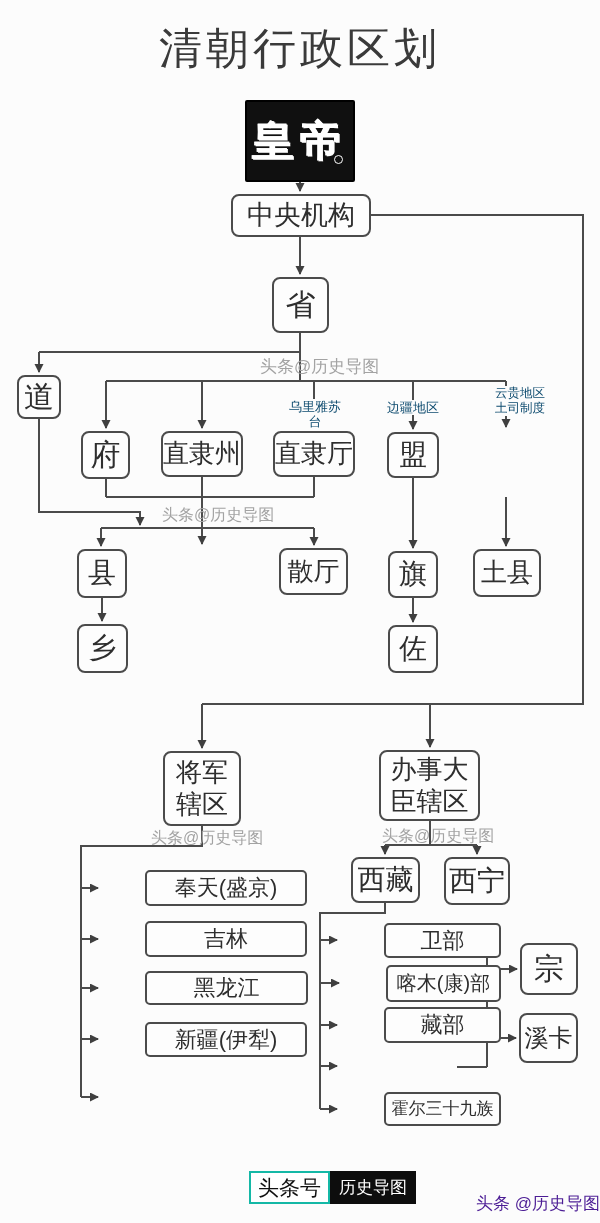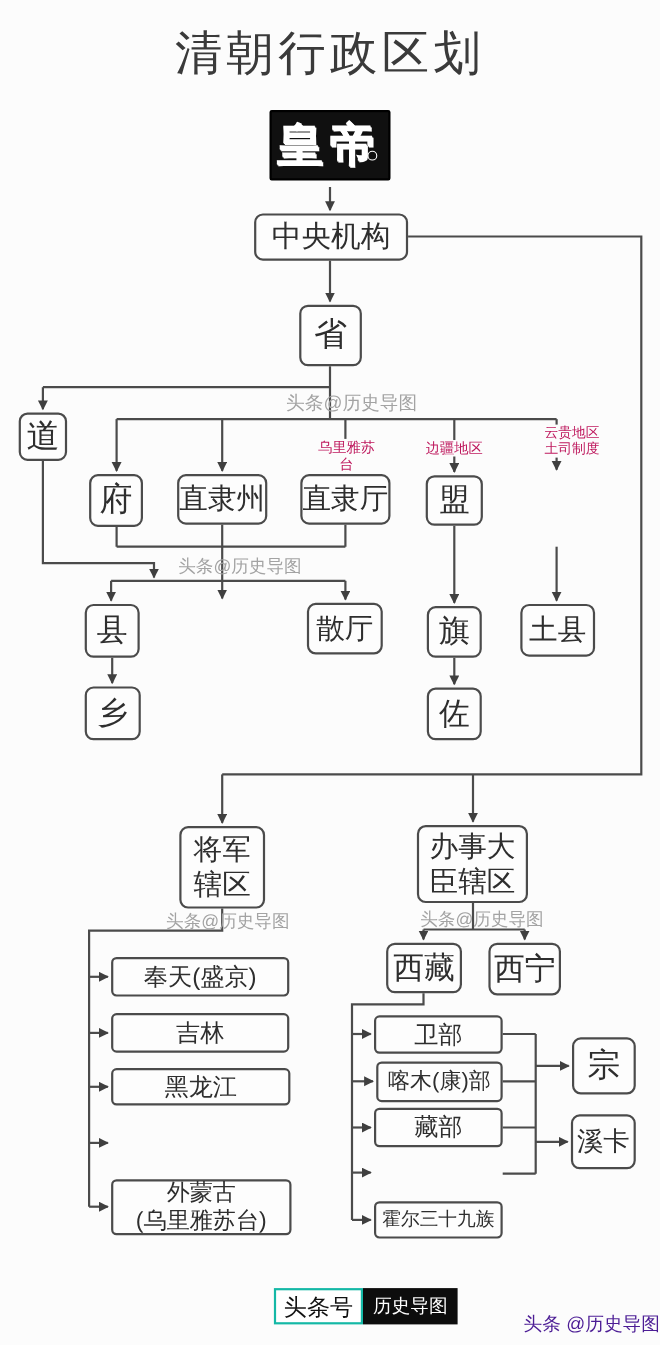--- a/index.html
+++ b/index.html
@@ -5,30 +5,30 @@
   html,body{margin:0;padding:0;}
   body{background:#e8e8e8;font-family:"Liberation Sans","DejaVu Sans",sans-serif;}
   #canvas{position:relative;width:600px;height:1223px;background:#fcfcfc;overflow:hidden;margin:0 auto;}
   #wires{position:absolute;left:0;top:0;z-index:1;}
   .title{position:absolute;left:0;top:20px;width:600px;text-align:center;
          font-family:"Liberation Serif","DejaVu Serif",serif;font-size:43px;letter-spacing:4px;
          color:#3a3a3a;z-index:2;}
   .node{position:absolute;box-sizing:border-box;border:2px solid #4b4b4b;border-radius:8px;
         background:#fdfdfd;color:#2e2e2e;display:flex;flex-direction:column;align-items:center;
         justify-content:center;text-align:center;z-index:3;line-height:1.15;}
-  .rect{border-radius:5px;}
+  .rect{border-radius:5px;margin-left:44px;}
   .emperor{background:#101010;border-color:#000;color:#fff;border-radius:2px;
            font-family:"DejaVu Serif","Liberation Serif",serif;font-weight:bold;z-index:3;}
   .emperor .etxt{font-size:42px;letter-spacing:6px;text-shadow:1px 1px 0 #fff,-0.5px -0.5px 0 #fff;}
   .seal{position:absolute;right:10px;bottom:16px;width:7px;height:7px;border:1.5px solid #fff;
         border-radius:50%;}
   .fs30{font-size:30px;} .fs28{font-size:28px;} .fs27{font-size:27px;} .fs26{font-size:26px;align-items:center;}
   .fs24{font-size:24px;} .fs22{font-size:22px;} .fs21{font-size:21px;} .fs20{font-size:20px;}
   .fs17{font-size:17px;}
-  .elabel{position:absolute;z-index:4;color:#be185d;font-size:13px;text-align:center;
+  .elabel{position:absolute;z-index:4;color:#0c4a6e;font-size:13px;text-align:center;
           background:#fcfcfc;line-height:15px;}
   .wm{position:absolute;z-index:4;color:#a3a3a3;font-size:16px;white-space:nowrap;}
   .wm-footer{color:#4c1d95;font-size:17px;}
   .logo{position:absolute;left:249px;top:1171px;display:flex;z-index:3;height:33px;}
   .logo-left{box-sizing:border-box;border:2px solid #14b8a6;background:#fff;color:#111;
              display:flex;align-items:center;padding:0 7px;font-size:21px;}
   .logo-right{background:#0d0d0d;color:#fff;display:flex;align-items:center;
               padding:0 9px;font-size:17px;}
 </style>
 </head>
@@ -98,21 +98,21 @@
       <path d="M320,1025 L337,1025" marker-end="url(#ah)"></path>
       <path d="M320,1066 L337,1066" marker-end="url(#ah)"></path>
       <path d="M320,1109 L337,1109" marker-end="url(#ah)"></path>
 
       <path d="M457,940 H487 M457,983 H487 M457,1025 H487 M457,1067 H487 M487,940 V1067"></path>
       <path d="M487,969 L517,969" marker-end="url(#ah)"></path>
       <path d="M487,1038 L516,1038" marker-end="url(#ah)"></path>
     </g>
   </svg>
 
-  <div class="node emperor" style="left:245px;top:100px;width:110px;height:64px">
+  <div class="node emperor" style="left:245px;top:100px;width:110px;height:82px">
     <span class="etxt">皇帝</span>
     <span class="seal"></span>
   </div>
 
   <div class="node fs27" style="left:231px;top:194px;width:140px;height:43px">
     <span>中央机构</span>
   </div>
 
   <div class="node fs30" style="left:272px;top:277px;width:57px;height:56px">
     <span>省</span>
@@ -179,25 +179,24 @@
   </div>
 
   <div class="node rect fs22" style="left:101px;top:921px;width:162px;height:36px">
     <span>吉林</span>
   </div>
 
   <div class="node rect fs22" style="left:101px;top:971px;width:163px;height:34px">
     <span>黑龙江</span>
   </div>
 
-
-  <div class="node rect fs21" style="left:101px;top:1072px;width:164px;height:51px;line-height:1.15">
-    <span>外蒙古</span>
-    <span>(乌里雅苏台)</span>
-  </div>
+  <div class="node rect fs22" style="left:101px;top:1022px;width:162px;height:35px">
+    <span>新疆(伊犁)</span>
+  </div>
+
 
   <div class="node fs28" style="left:351px;top:857px;width:69px;height:46px">
     <span>西藏</span>
   </div>
 
   <div class="node fs28" style="left:444px;top:857px;width:66px;height:48px">
     <span>西宁</span>
   </div>
 
   <div class="node rect fs22" style="left:340px;top:923px;width:117px;height:35px">

